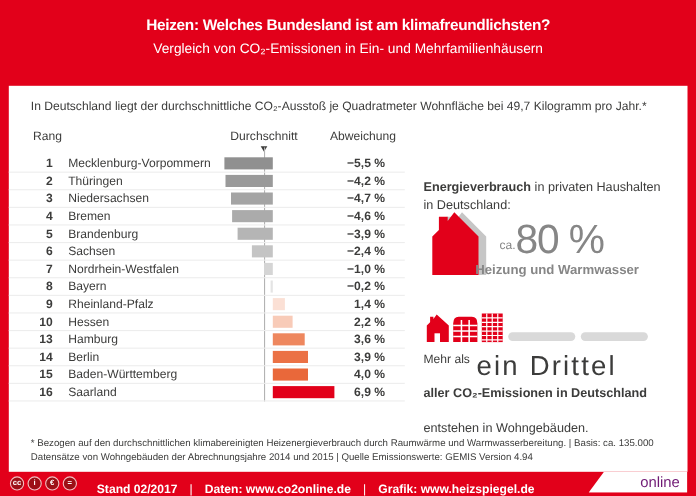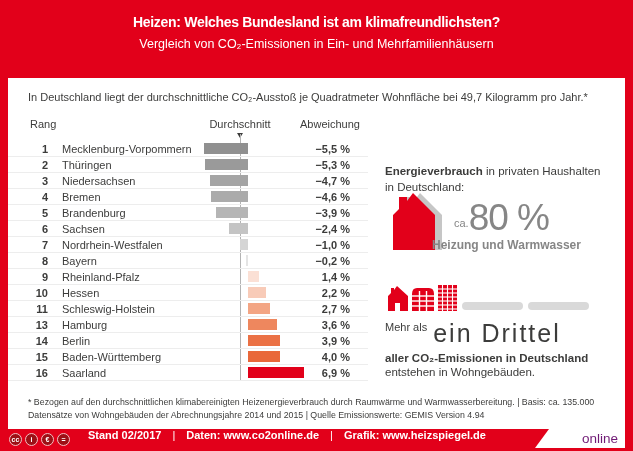--- a/index.html
+++ b/index.html
@@ -43,30 +43,30 @@
   .big80-caption{position:absolute;left:424px;top:160px;font-size:12px;font-weight:bold;color:#868686;}
   .third-icons{position:absolute;left:379px;top:206px;}
   .pill{position:absolute;top:224px;width:61px;height:8px;border-radius:4px;background:#d9d9d9;}
   .pill1{left:454px;}
   .pill2{left:520px;}
   .third-text{position:absolute;left:377px;top:243px;width:235px;color:#3c3c3b;}
   .third-line1{display:flex;align-items:flex-start;}
   .third-lead{font-size:11px;margin-right:6px;}
   .third-big{font-size:25px;letter-spacing:2px;line-height:1;}
   .third-bold{font-size:11.5px;font-weight:bold;margin-top:6px;}
-  .third-rest{font-size:11.5px;margin-top:2px;}
+  .third-rest{font-size:11.5px;margin-top:20px;}
   
   .footnote{position:absolute;left:20px;top:318px;width:594px;font-size:8.8px;line-height:1.45;color:#3c3c3b;}
   
   .footer{position:absolute;left:0;right:0;bottom:0;height:22px;background:#e2001a;}
   .cc-icons{position:absolute;left:9px;top:4px;display:flex;gap:3px;}
   .cc-circle{width:13px;height:13px;box-sizing:border-box;border:1.2px solid #f3bfc2;border-radius:50%;
              background:#9d1016;color:#fff;font-size:7px;font-weight:bold;
              display:flex;align-items:center;justify-content:center;line-height:1;}
-  .foot-text{position:absolute;left:88px;top:0;height:22px;display:flex;align-items:flex-start;gap:11px;
+  .foot-text{position:absolute;left:88px;top:0;height:22px;display:flex;align-items:flex-end;gap:11px;
              color:#fff;font-size:11px;font-weight:bold;}
   .foot-sep{font-weight:normal;}
   .logo-box{position:absolute;right:8px;top:0;width:90px;height:19px;background:#fff;
             clip-path:polygon(14px 0,100% 0,100% 100%,0 100%);
             display:flex;align-items:center;justify-content:flex-end;
             padding-right:7px;box-sizing:border-box;font-size:13.5px;gap:48px;}
   .logo-co{color:#3d3d3c;font-weight:bold;}
   .logo-2{color:#2f9bb5;font-weight:bold;}
   .logo-online{color:#701a75;}
 </style>
@@ -99,21 +99,21 @@
             <span class="bar" style="width: 44.5px; background: rgb(144, 144, 144); right: 60px;"></span>
           </span>
           <span class="cell-dev">−5,5 %</span>
         </div>
         <div class="row">
           <span class="cell-rank">2</span>
           <span class="cell-state">Thüringen</span>
           <span class="cell-bar">
             <span class="bar" style="width: 42.9px; background: rgb(154, 154, 154); right: 60px;"></span>
           </span>
-          <span class="cell-dev">−5,3 %</span>
+          <span class="cell-dev">−4,2 %</span>
         </div>
         <div class="row">
           <span class="cell-rank">3</span>
           <span class="cell-state">Niedersachsen</span>
           <span class="cell-bar">
             <span class="bar" style="width: 38.1px; background: rgb(164, 164, 164); right: 60px;"></span>
           </span>
           <span class="cell-dev">−4,7 %</span>
         </div>
         <div class="row">
@@ -164,28 +164,20 @@
           </span>
           <span class="cell-dev">1,4 %</span>
         </div>
         <div class="row">
           <span class="cell-rank">10</span>
           <span class="cell-state">Hessen</span>
           <span class="cell-bar">
             <span class="bar" style="width: 17.8px; background: rgb(248, 203, 184); left: 64px;"></span>
           </span>
           <span class="cell-dev">2,2 %</span>
-        </div>
-        <div class="row">
-          <span class="cell-rank">11</span>
-          <span class="cell-state">Schleswig-Holstein</span>
-          <span class="cell-bar">
-            <span class="bar" style="width: 21.9px; background: rgb(243, 165, 132); left: 64px;"></span>
-          </span>
-          <span class="cell-dev">2,7 %</span>
         </div>
         <div class="row">
           <span class="cell-rank">13</span>
           <span class="cell-state">Hamburg</span>
           <span class="cell-bar">
             <span class="bar" style="width: 29.2px; background: rgb(238, 135, 94); left: 64px;"></span>
           </span>
           <span class="cell-dev">3,6 %</span>
         </div>
         <div class="row">

